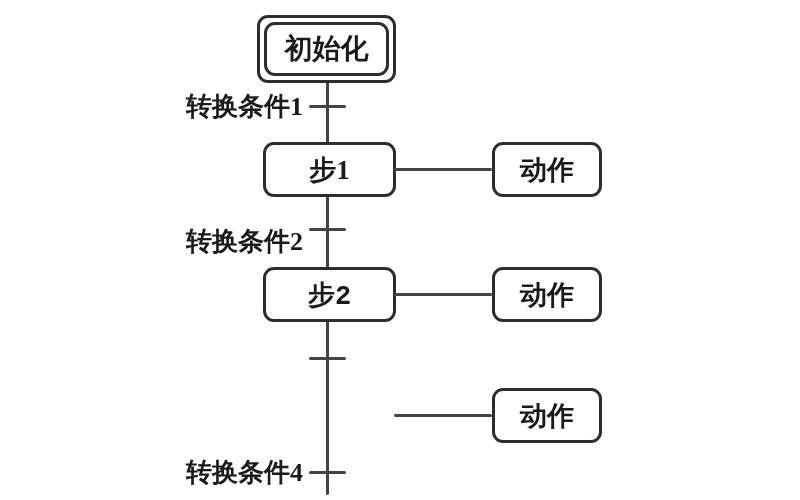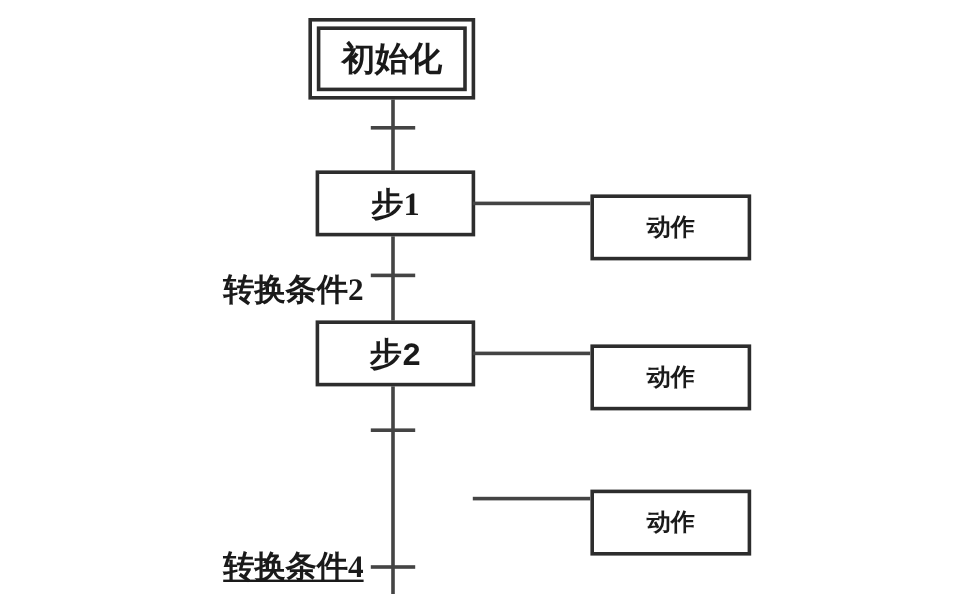--- a/index.html
+++ b/index.html
@@ -1,21 +1,21 @@
 <!DOCTYPE html>
 <html style="--background: #ffffff; --line: #444444; --box-border: #2d2d2d; --text: #1a1a1a;"><head>
 <meta charset="utf-8">
 <style>
   :root {
     --background: #ffffff;
     --line: #444444;
     --box-border: #2d2d2d;
     --text: #1a1a1a;
   }
-  * { margin: 0; padding: 0; box-sizing: border-box; }
+  * { margin: 0; padding: 0; box-sizing: border-box; border-radius: 11px; }
   html, body { background: var(--background); }
   .canvas {
     position: relative;
     width: 800px;
     height: 500px;
     background: var(--background);
     overflow: hidden;
     font-family: "Liberation Serif", "DejaVu Serif", serif;
     color: var(--text);
   }
@@ -54,21 +54,21 @@
     left: 155px;
     width: 148px; height: 32px;
     text-align: right;
     font-size: 26px; font-weight: 700;
     line-height: 32px;
     white-space: nowrap;
   }
   .tlabel.l1 { top: 91px; }
   .tlabel.l2 { top: 214px; margin-top: 12px; }
   .tlabel.l3 { top: 343px; }
-  .tlabel.l4 { top: 457px; text-decoration: underline; }
+  .tlabel.l4 { top: 457px; }
   .step-box {
     position: absolute;
     left: 263px;
     width: 133px; height: 55px;
     border: 3px solid var(--box-border);
     background: var(--background);
     display: flex; align-items: center; justify-content: center;
     font-size: 27px; font-weight: 700;
   }
   .step-box.s1 { top: 142px; }
@@ -79,44 +79,45 @@
     left: 394px;
     width: 98px; height: 3px;
     background: var(--line);
   }
   .connector.c1 { top: 168px; }
   .connector.c2 { top: 293px; }
   .connector.c3 { top: 414px; }
   .action-box {
     position: absolute;
     left: 492px;
-    width: 134px; height: 55px;
+    width: 110px; height: 55px;
     border: 3px solid var(--box-border);
     background: var(--background);
     display: flex; align-items: center; justify-content: center;
-    font-size: 20px; font-weight: 700; margin-top: 20px;
+    font-size: 27px; font-weight: 700;
   }
   .action-box.a1 { top: 142px; }
   .action-box.a2 { top: 267px; }
   .action-box.a3 { top: 388px; }
 </style>
 </head>
 <body>
 
 <div class="canvas">
 
   <div class="spine"></div>
 
   <div class="init-box">
     <div class="init-inner">
       <span>初始化</span>
     </div>
   </div>
 
   <div class="tick t1"></div>
+  <div class="tlabel l1">转换条件1</div>
 
   <div class="step-box s1">
     <span>步1</span>
   </div>
   <div class="connector c1"></div>
   <div class="action-box a1">
     <span>动作</span>
   </div>
 
   <div class="tick t2"></div>

